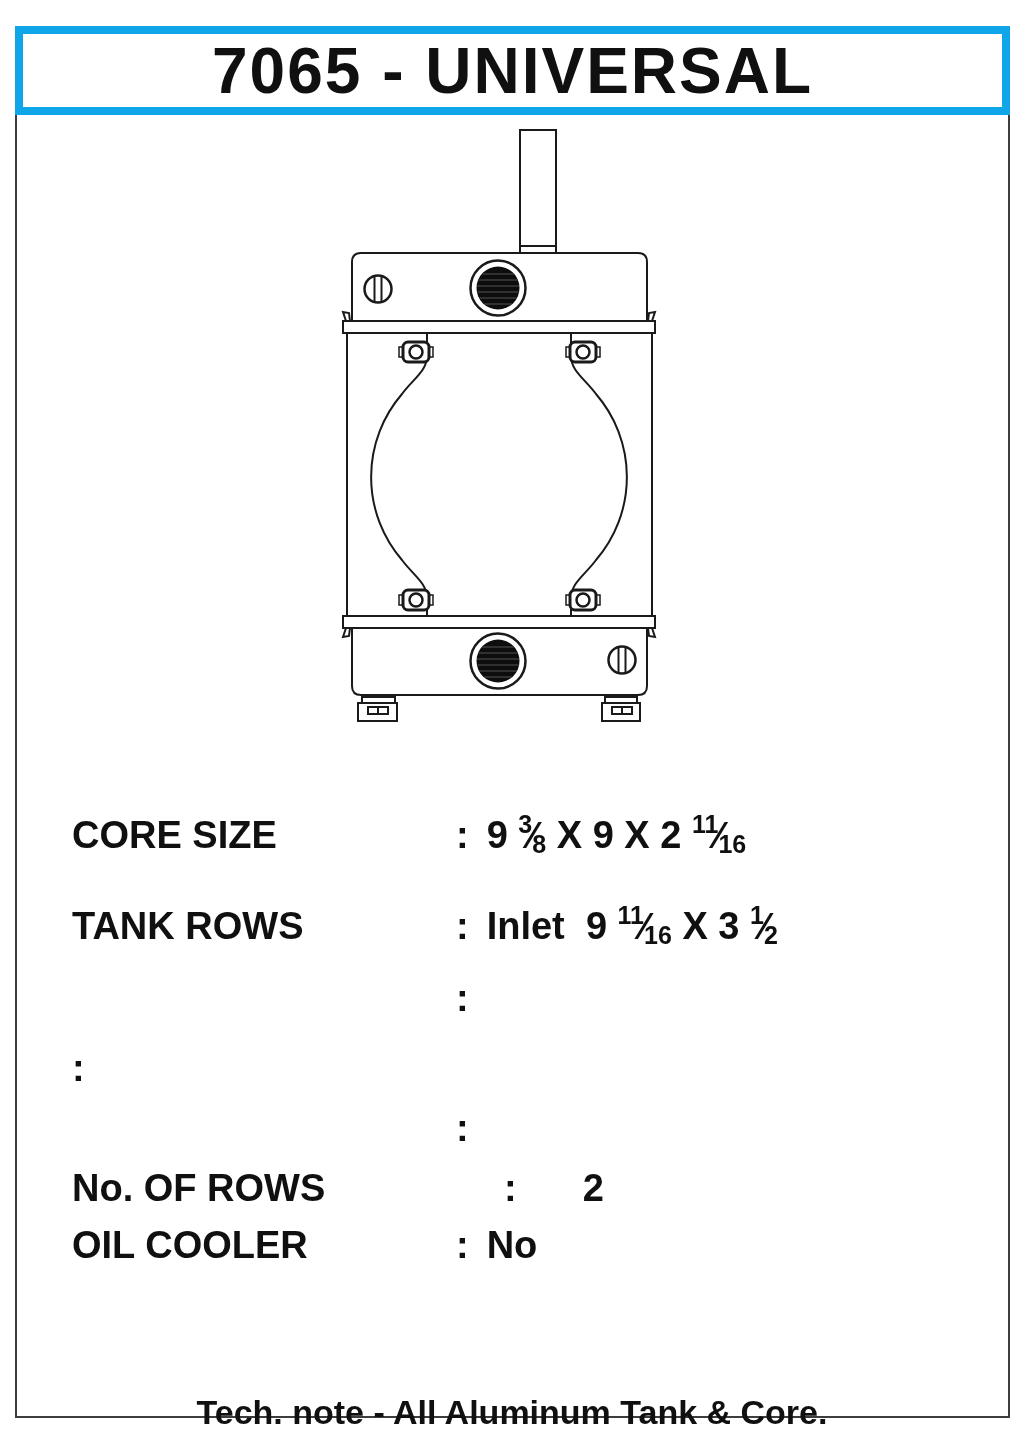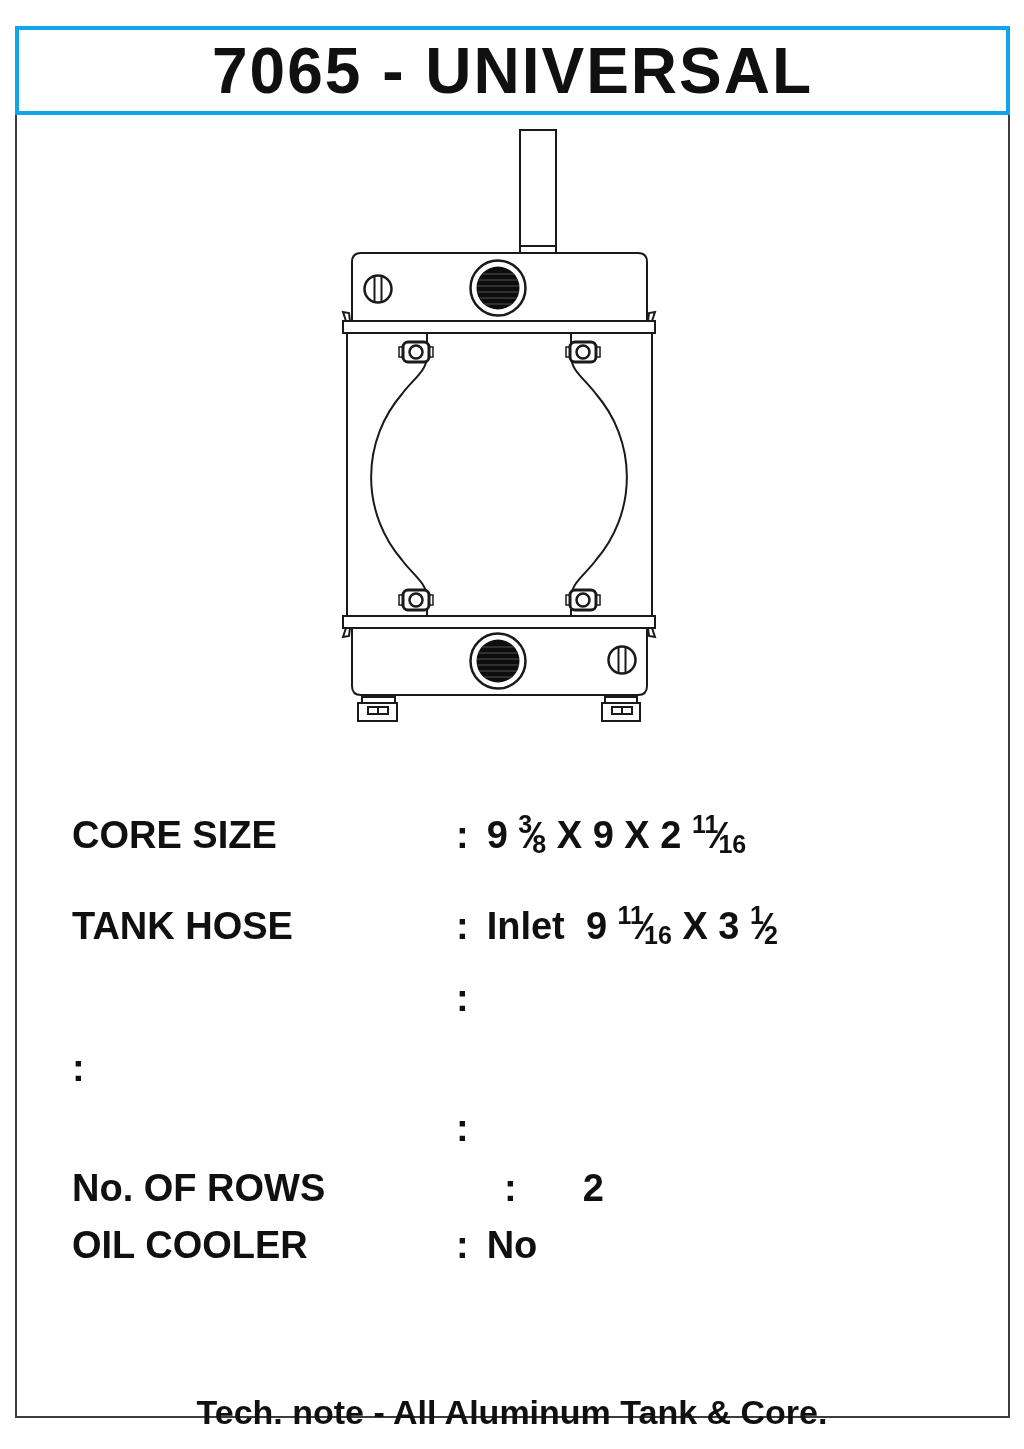--- a/index.html
+++ b/index.html
@@ -1,19 +1,19 @@
 <!DOCTYPE html>
 <html><head>
 <meta charset="utf-8">
 <style>
   html,body{margin:0;padding:0;background:#fff;}
   .page{position:relative;width:1024px;height:1449px;background:#ffffff;
         font-family:"Liberation Sans",sans-serif;color:#101010;overflow:hidden;}
   .title-box{position:absolute;left:15px;top:26px;width:995px;height:89px;
-        border:4px solid #0ea5e9;box-sizing:border-box;
+        border:8px solid #0ea5e9;box-sizing:border-box;
         display:flex;align-items:center;justify-content:center;background:#fff;}
   .page-title{font-size:64px;font-weight:bold;letter-spacing:2px;white-space:pre;}
   .main-box{position:absolute;left:15px;top:115px;width:995px;height:1303px;
         border:2px solid #3d3d3d;border-top:none;box-sizing:border-box;background:#fff;}
   .drawing{position:absolute;left:320px;top:120px;width:380px;height:610px;}
   .specs{position:absolute;left:72px;top:800px;width:930px;}
   .spec-row{display:flex;align-items:baseline;font-weight:bold;font-size:38px;line-height:48px;}
   .spec-row:nth-child(1){margin-bottom:23px;}
   .spec-row:nth-child(2){margin-bottom:15px;}
   .spec-row:nth-child(3){margin-bottom:22px;}
@@ -159,21 +159,21 @@
     </g>
   </svg>
 
   <div class="specs">
     <div class="spec-row">
       <span class="spec-label">CORE SIZE</span>
         <span class="spec-colon">:</span>
         <span class="spec-value">9 <span class="frac"><span class="fn">3</span><span class="fs">⁄</span><span class="fd">8</span></span> X 9 X 2 <span class="frac"><span class="fn">11</span><span class="fs">⁄</span><span class="fd">16</span></span></span>
     </div>
     <div class="spec-row">
-      <span class="spec-label">TANK HOSE</span>
+      <span class="spec-label">TANK ROWS</span>
         <span class="spec-colon">:</span>
         <span class="spec-value">Inlet  9 <span class="frac"><span class="fn">11</span><span class="fs">⁄</span><span class="fd">16</span></span> X 3 <span class="frac"><span class="fn">1</span><span class="fs">⁄</span><span class="fd">2</span></span></span>
     </div>
     <div class="spec-row">
       <span class="spec-label"></span>
         <span class="spec-colon">:</span>
     </div>
     <div class="spec-row">
         <span class="spec-colon">:</span>
     </div>

